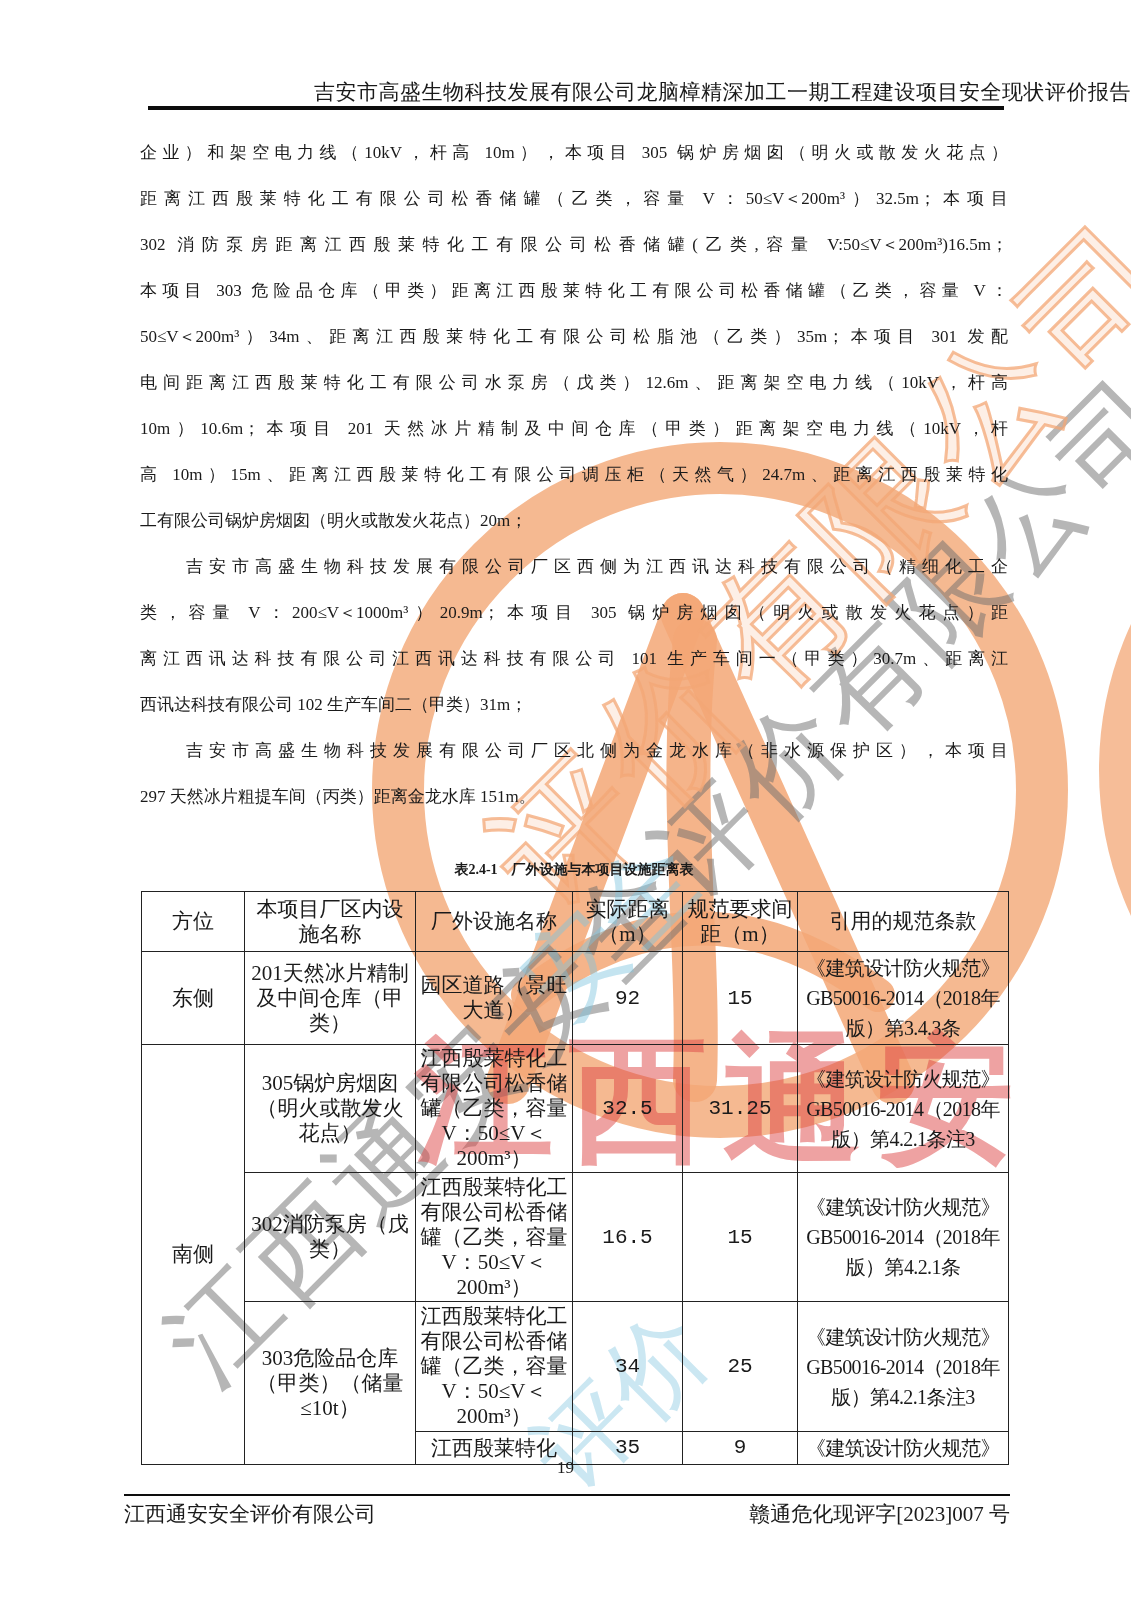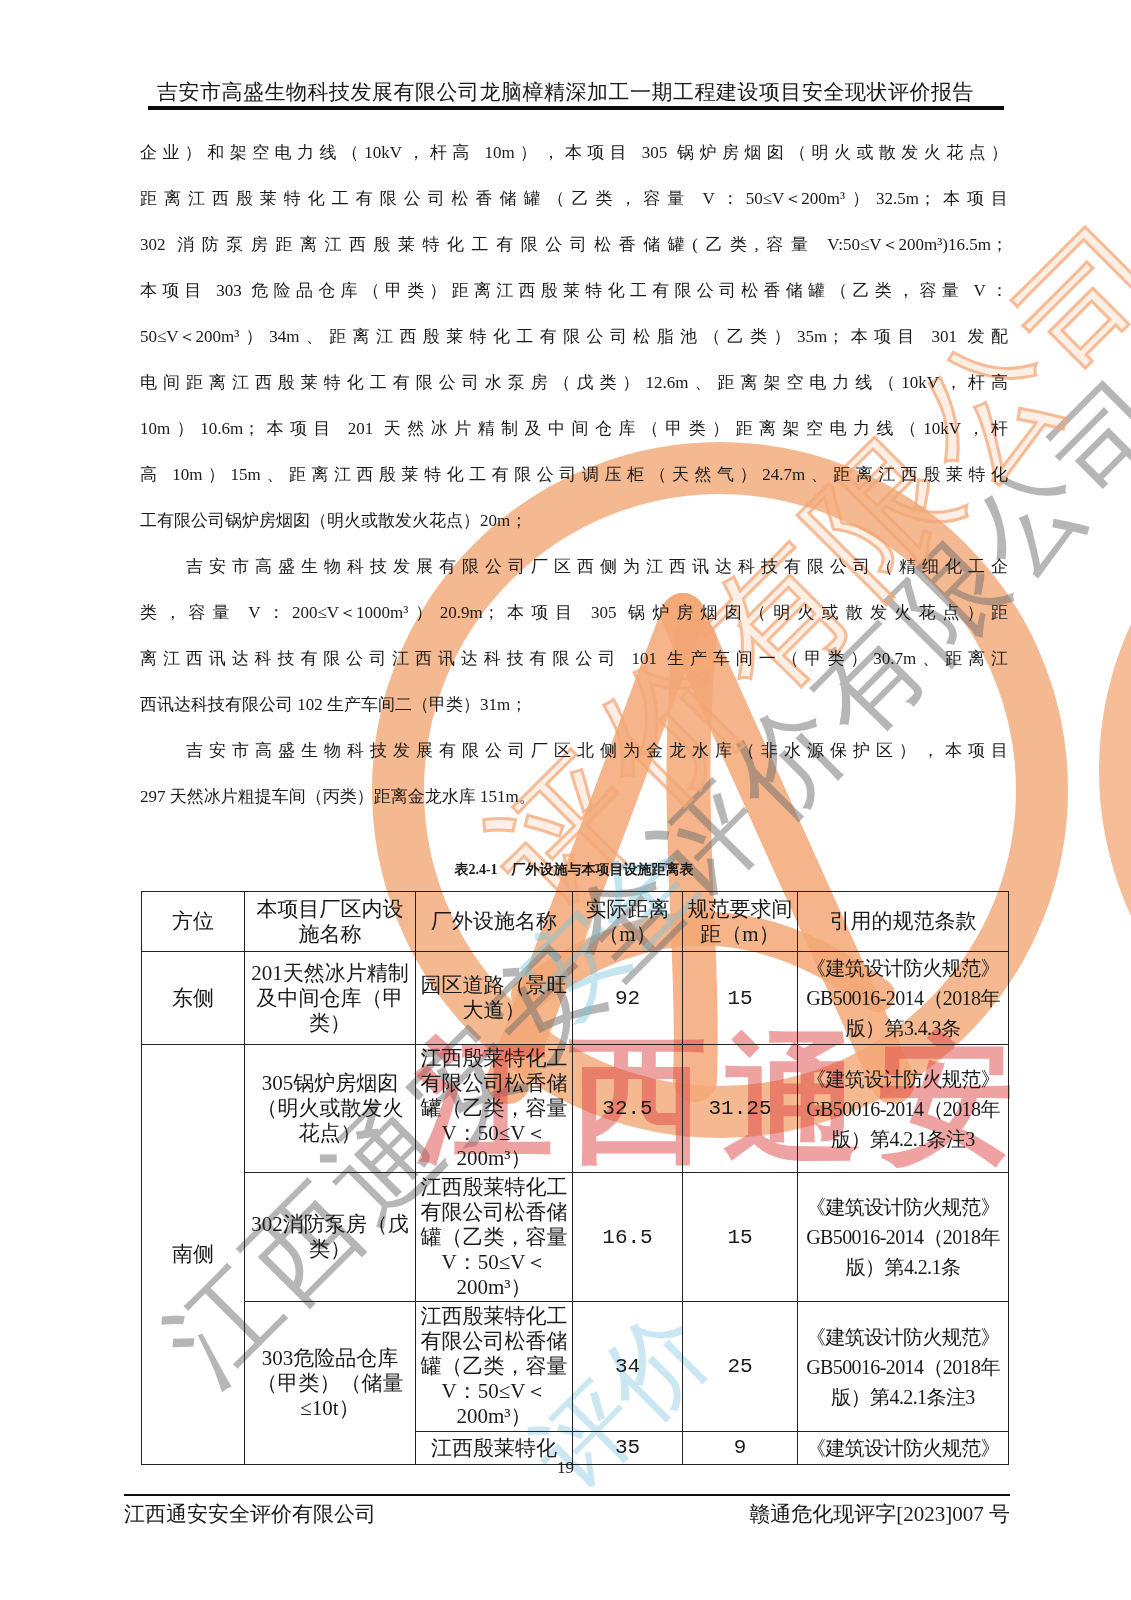--- a/index.html
+++ b/index.html
@@ -20,21 +20,21 @@
     color:rgba(243,167,118,0.18); -webkit-text-stroke:3px rgba(243,167,118,0.75);
   }
   .wm-blue1{left:612px; top:930px; font-size:100px; color:rgba(124,196,222,0.45);}
   .wm-blue2{left:622px; top:1402px; font-size:100px; color:rgba(124,196,222,0.40);}
   .wm-red{
     position:absolute; left:415px; top:1008px; font-size:138px; font-weight:bold;
     letter-spacing:16px; color:rgba(222,70,70,0.50); white-space:nowrap;
   }
   
   .content{position:absolute; inset:0; z-index:1;}
-  .hdr-title{position:absolute; top:78px; left:0; width:100%; text-align:center; font-size:21px; letter-spacing:0.5px;}
+  .hdr-title{position:absolute; top:78px; left:0; width:100%; text-align:right; font-size:21px; letter-spacing:0.5px;}
   .hdr-rule{position:absolute; top:106px; left:148px; width:856px; border-top:4px solid #0d0d0d;}
   .body-text{position:absolute; top:130px; left:140px; width:868px;}
   .bline{height:46px; line-height:46px; font-size:17px; text-align:justify; text-align-last:justify;}
   .bline.last{text-align-last:left;}
   .tbl-caption{position:absolute; top:861px; left:140px; width:868px; text-align:center; font-weight:bold; font-size:14px;}
   table.dist{
     position:absolute; top:891px; left:141px; width:867px;
     border-collapse:collapse; table-layout:fixed; background:transparent;
   }
   table.dist td,table.dist th{

